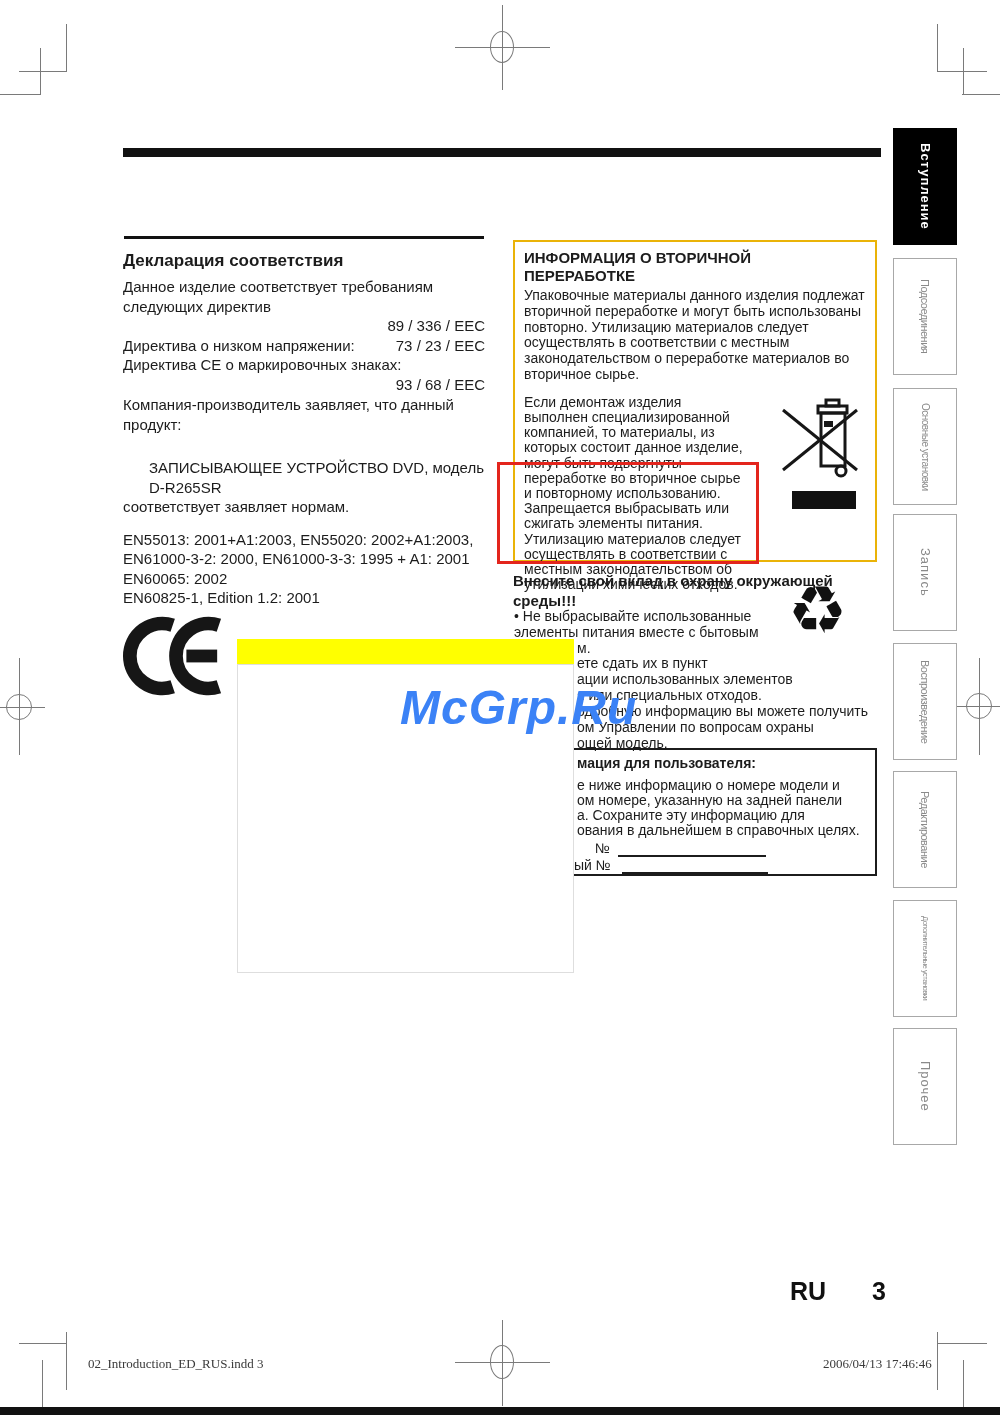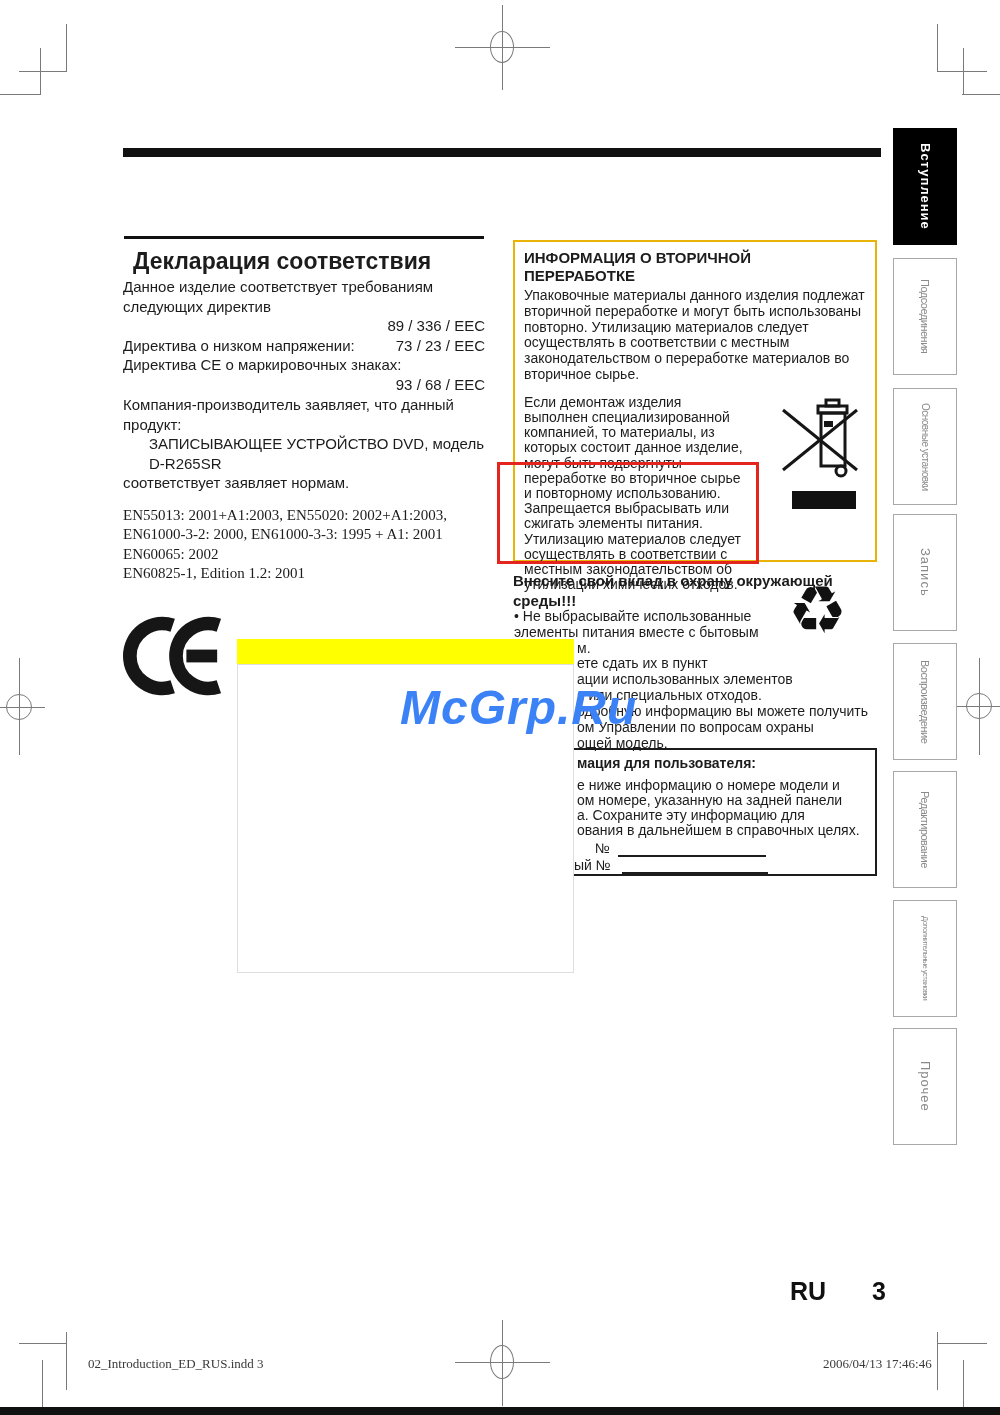--- a/index.html
+++ b/index.html
@@ -12,26 +12,26 @@
   .mark.v { width:1px; }
   .mark.h { height:1px; }
   .reg-circle { position:absolute; border:1px solid #7a7a7a; border-radius:50%; background:transparent; }
 
   
   .bar { position:absolute; background:#111111; }
 
   
   .left-col { position:absolute; left:123px; top:249px; width:362px;
               font-size:15px; line-height:19.5px; }
-  .left-col h1 { font-size:23px; line-height:24px; font-weight:bold; margin:0 0 4px 10px; }
+  .left-col h1 { font-size:17px; line-height:24px; font-weight:bold; margin:0 0 4px 0; }
   .preline { white-space:pre-line; }
   .dir-value { text-align:right; }
   .dir-row { display:flex; justify-content:space-between; }
-  .product-line { padding-left:26px; white-space:pre-line; }
-  .standards { margin-top:13px; white-space:pre-line;font-family:Liberation Serif, serif; }
+  .product-line { padding-left:26px; white-space:pre-line;margin-top:24px; }
+  .standards { margin-top:13px; white-space:pre-line; }
 
   
   .ce-wrap { position:absolute; left:118px; top:610px; }
 
   
   .recycle-box { position:absolute; left:513px; top:240px; width:364px; height:322px;
                  border:2px solid #eab308; padding:7px 9px; font-size:14px; line-height:15.8px; }
   .recycle-box .box-title { font-size:15px; font-weight:bold; line-height:18px; }
   .recycle-box .p1 { margin-top:3px; }
   .recycle-box .p2 { margin-top:12px; width:245px; white-space:pre-line; line-height:15.2px; }

